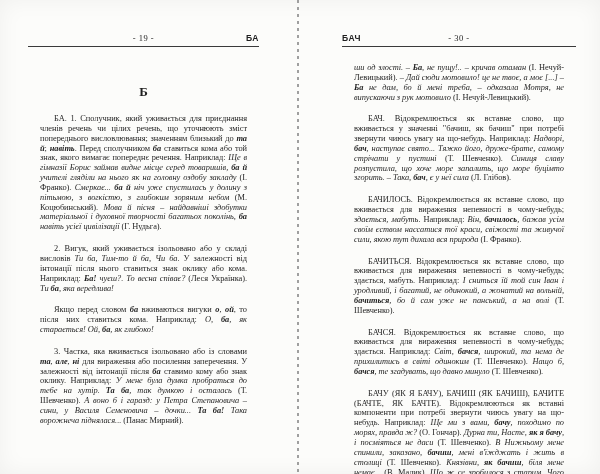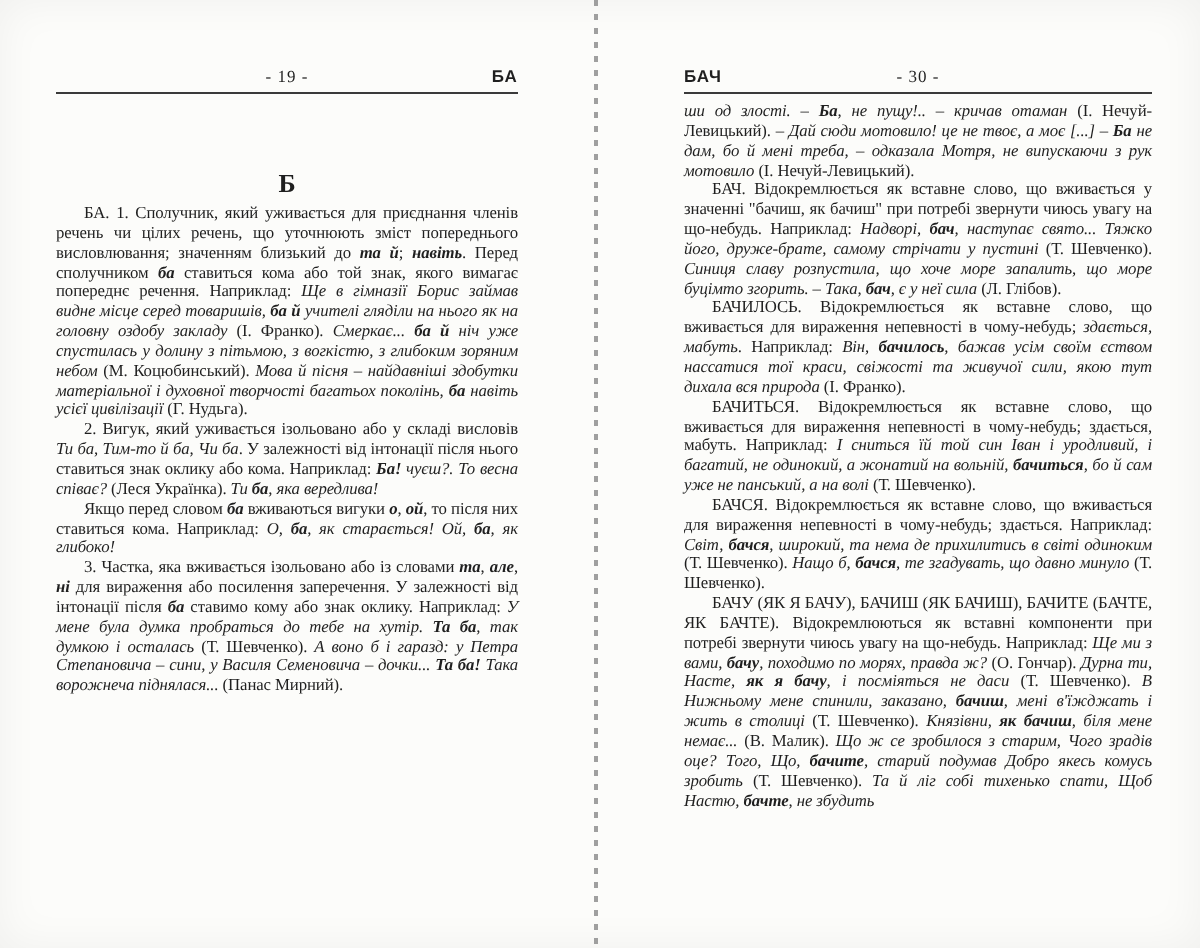--- a/index.html
+++ b/index.html
@@ -36,21 +36,21 @@
     position:absolute;top:84px;left:0;width:100%;
     text-align:center;font-weight:bold;font-size:13px;
   }
   .page-body{
     position:absolute;left:0;width:100%;
     text-align:justify;font-size:8.4px;line-height:9.85px;
     letter-spacing:-0.05px;
   }
   .page-left .page-body{top:102px;}
   .page-right .page-body{top:51px;}
-  .para{margin:0;text-indent:14px;}
+  .para{margin:12px;text-indent:14px;}
   .para.no-indent{text-indent:0;}
   .sg-b{font-weight:normal;}
   .sg-i{font-style:italic;}
   .sg-bi{font-weight:bold;font-style:italic;}
 </style>
 </head>
 <body>
 
 <div class="spread">
 

